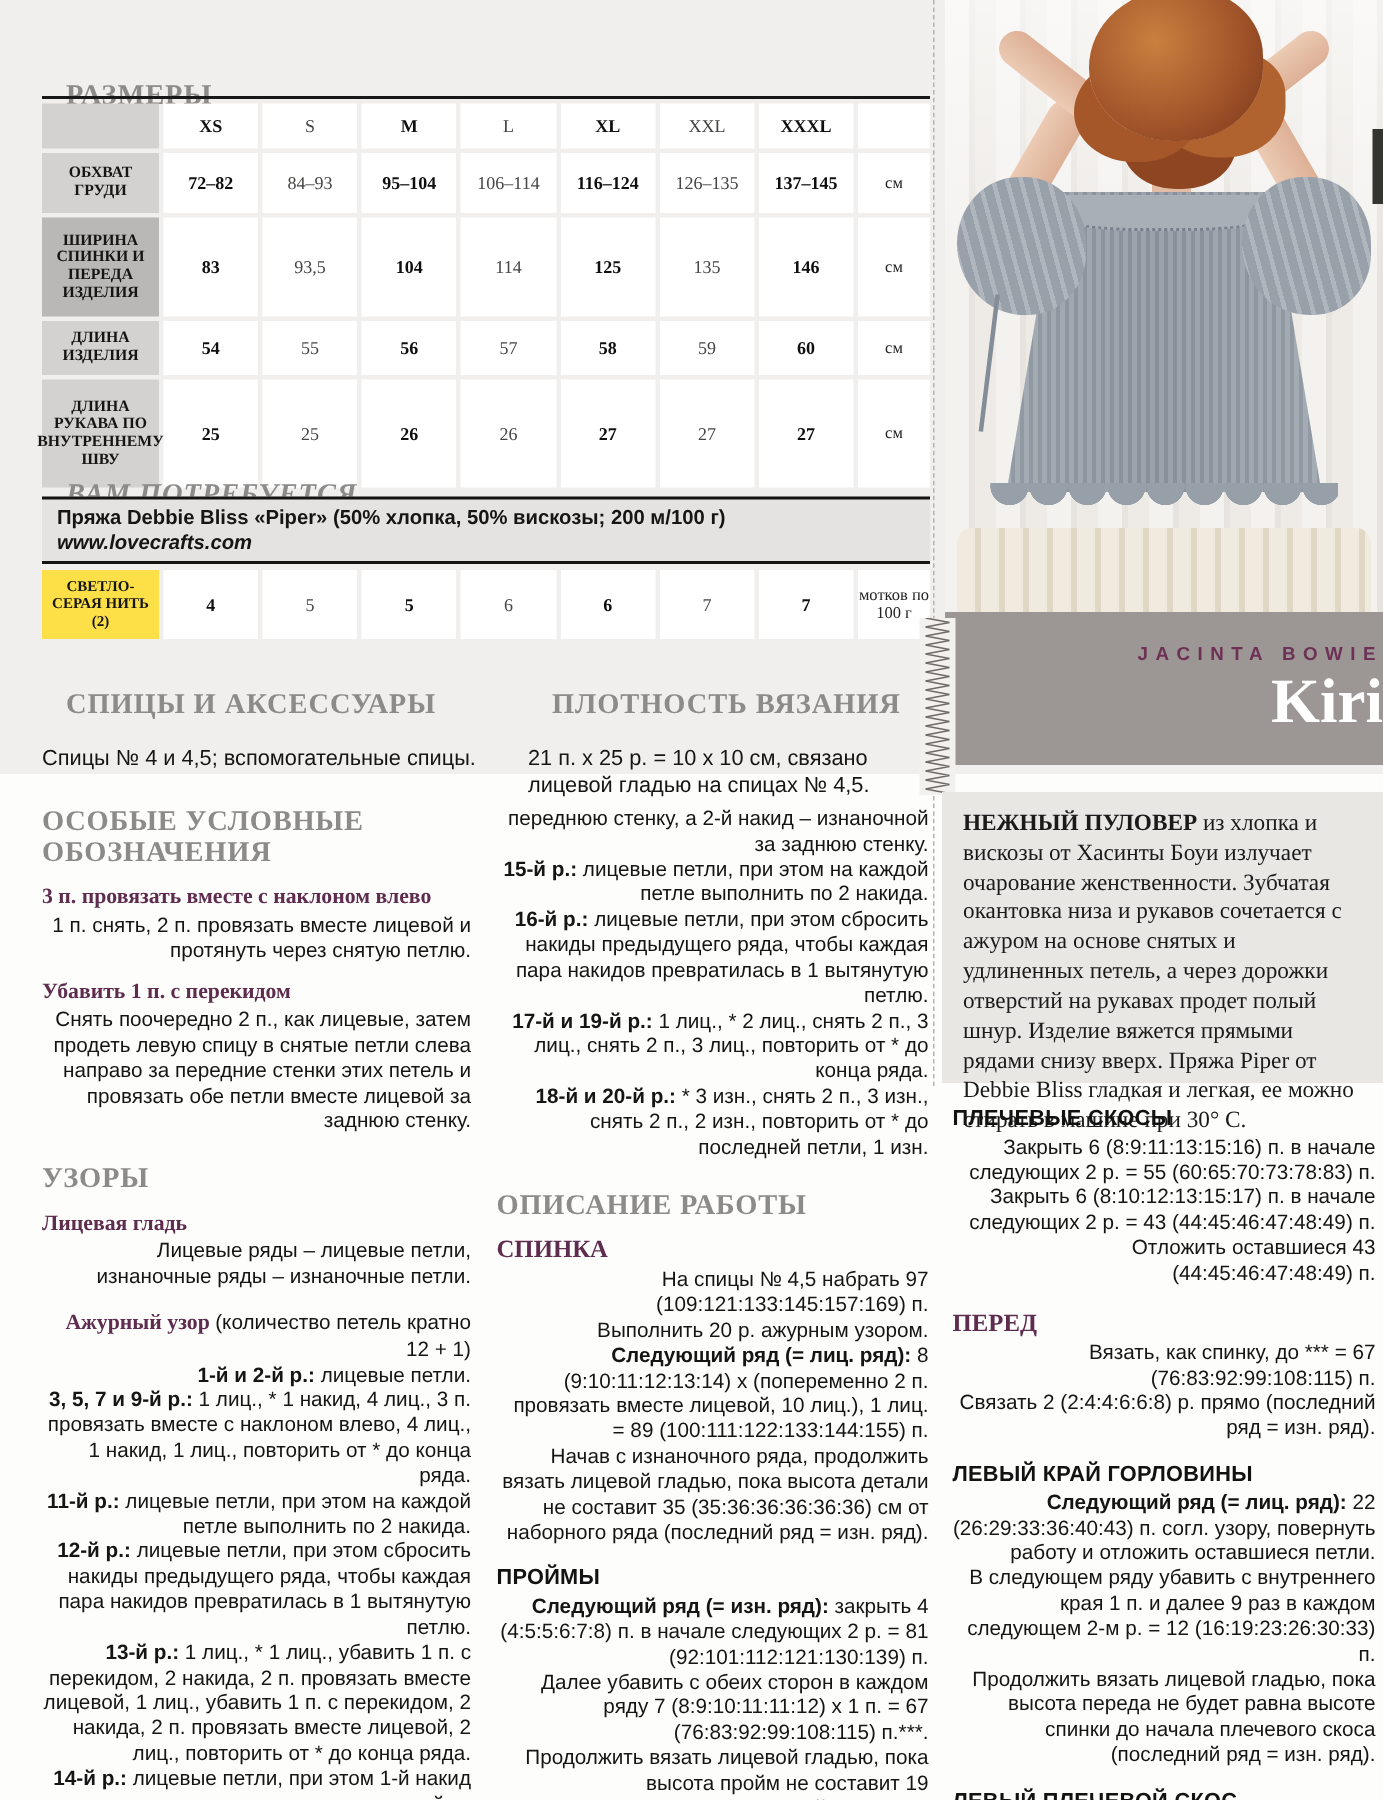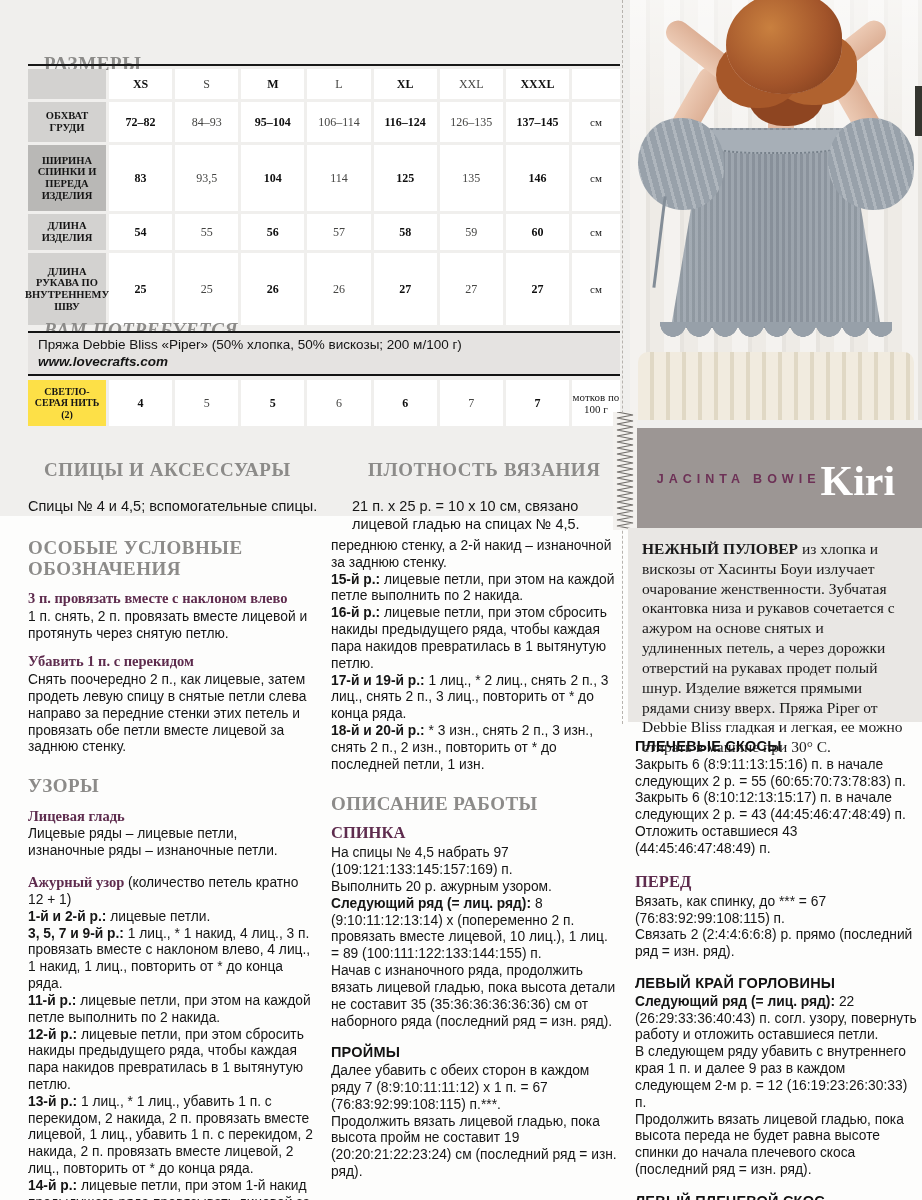--- a/index.html
+++ b/index.html
@@ -23,21 +23,21 @@
   .cell.hd,.cell.val{font-family:"Liberation Serif",serif;font-size:12px;text-align:right;}
   .cell.strong{font-weight:bold;color:#0f0f0f;}
   .cell.dim{font-weight:normal;color:#454543;}
   .cell.unit{font-family:"Liberation Serif",serif;font-size:11px;color:#222;line-height:1.1;}
   .cell.blank{background:#fff;}
   .cell.ylab{background:#fde047;font-family:"Liberation Serif",serif;font-weight:bold;
              font-size:10px;line-height:1.15;padding:1px 2px;}
   
   .yarn-bar{background:#e5e3e1;border-top:2px solid #141414;border-bottom:2px solid #141414;
             padding:4px 10px 5px;}
-  .yarn-line{font-weight:normal;font-size:13.5px;line-height:1.25;}
+  .yarn-line{font-weight:bold;font-size:13.5px;line-height:1.25;}
   .yarn-url{font-weight:bold;font-style:italic;font-size:13.5px;}
   .small-body{font-size:14.5px;line-height:1.28;margin-top:5px;}
   
   .photo{left:630px;top:0;width:292px;height:420px;overflow:hidden;
          background:repeating-linear-gradient(90deg,#f4f2ef 0 16px,#e7e4df 16px 20px,#eeebe6 20px 34px);}
   .photo::before{content:"";position:absolute;inset:0;background:linear-gradient(180deg,rgba(255,255,255,.55),rgba(255,255,255,0) 45%);}
   .ph{position:absolute;}
   .hair{left:96px;top:-8px;width:116px;height:102px;border-radius:54% 46% 50% 50%;
         background:radial-gradient(circle at 38% 35%,#c9803f,#a2542a 58%,#7c3b1c 95%);
         box-shadow:-26px 30px 0 -16px #a65729, 30px 26px 0 -15px #b0622f, 2px 52px 0 -20px #8e4521;}
@@ -60,40 +60,40 @@
   .sleeve.l{left:8px;top:118px;}
   .sleeve.r{right:8px;top:118px;}
   .cord{left:28px;top:196px;width:3px;height:92px;background:#838d97;transform:rotate(7deg);}
   .hem{left:30px;top:322px;width:232px;height:34px;
        background:radial-gradient(circle 13px at 13px 2px,#97a0a9 97%,rgba(0,0,0,0) 100%);
        background-size:26px 34px;background-repeat:repeat-x;}
   .skirt{left:8px;top:352px;width:276px;height:68px;border-radius:10px 10px 0 0;
        background:repeating-linear-gradient(90deg,#f1ebdf 0 12px,#e0d8c5 12px 16px);}
   .dark-strip{left:915px;top:86px;width:7px;height:50px;background:#34352f;}
   .stitch-line{left:622px;top:0;width:0;height:724px;border-left:1px dashed #b7b3ae;}
-  .designer-bar{left:630px;top:428px;width:292px;height:102px;background:#9c9694;
-                display:flex;flex-direction:row;align-items:center;justify-content:center;}
+  .designer-bar{left:630px;top:408px;width:292px;height:102px;background:#9c9694;
+                display:flex;flex-direction:column;align-items:flex-end;justify-content:center;}
   .designer-name{font-size:12.5px;font-weight:bold;letter-spacing:5px;color:#6d3156;}
   .pattern-name{font-family:"Liberation Serif",serif;font-size:42px;font-weight:bold;color:#ffffff;
                 line-height:1;margin-top:4px;}
   .zigzag{left:613px;top:412px;width:24px;height:118px;background:#f3f1ee;overflow:hidden;}
   .desc-box{left:628px;top:528px;width:294px;height:194px;background:#e9e7e4;
             padding:11px 14px;box-sizing:border-box;
             font-family:"Liberation Serif",serif;font-size:15.5px;line-height:1.28;color:#1a1a1a;}
   
   .col{font-size:13.8px;line-height:1.22;}
   .col > *:first-child{margin-top:0;}
   .blk-sec{font-family:"Liberation Serif",serif;font-weight:bold;color:#8c8b89;font-size:19px;
            letter-spacing:.5px;line-height:1.08;white-space:pre-line;margin:20px 0 9px;}
   .blk-sub{font-family:"Liberation Serif",serif;font-weight:bold;color:#5e2c4e;font-size:16.5px;
            margin:0 0 2px;}
   .blk-minor{font-weight:bold;color:#121212;font-size:14.5px;margin:0 0 1px;letter-spacing:.2px;}
   .blk-hp{font-family:"Liberation Serif",serif;font-weight:bold;color:#5e2c4e;font-size:14.5px;
           margin:11px 0 1px;}
-  .blk-p{margin:0;}
+  .blk-p{margin:0;text-align:right;}
   .gap{margin-top:14px;}
   .r-b{font-weight:bold;}
   .r-hp{font-family:"Liberation Serif",serif;font-weight:bold;color:#5e2c4e;font-size:14.5px;}
 </style>
 </head>
 <body>
 
 <div class="top-band"></div>
 
 <h2 class="abs h-sec" style="left:28px;top:38px;">РАЗМЕРЫ</h2>
@@ -225,20 +225,21 @@
     <p class="blk-p"><span class="r-b">16-й р.: </span><span class="r-t">лицевые петли, при этом сбросить накиды предыдущего ряда, чтобы каждая пара накидов превратилась в 1 вытянутую петлю.</span></p>
     <p class="blk-p"><span class="r-b">17-й и 19-й р.: </span><span class="r-t">1 лиц., * 2 лиц., снять 2 п., 3 лиц., снять 2 п., 3 лиц., повторить от * до конца ряда.</span></p>
     <p class="blk-p"><span class="r-b">18-й и 20-й р.: </span><span class="r-t">* 3 изн., снять 2 п., 3 изн., снять 2 п., 2 изн., повторить от * до последней петли, 1 изн.</span></p>
     <h3 class="blk-sec">ОПИСАНИЕ РАБОТЫ</h3>
     <h3 class="blk-sub">СПИНКА</h3>
     <p class="blk-p"><span class="r-t">На спицы № 4,5 набрать 97 (109:121:133:145:157:169) п.</span></p>
     <p class="blk-p"><span class="r-t">Выполнить 20 р. ажурным узором.</span></p>
     <p class="blk-p"><span class="r-b">Следующий ряд (= лиц. ряд): </span><span class="r-t">8 (9:10:11:12:13:14) x (попеременно 2 п. провязать вместе лицевой, 10 лиц.), 1 лиц. = 89 (100:111:122:133:144:155) п.</span></p>
     <p class="blk-p"><span class="r-t">Начав с изнаночного ряда, продолжить вязать лицевой гладью, пока высота детали не составит 35 (35:36:36:36:36:36) см от наборного ряда (последний ряд = изн. ряд).</span></p>
     <h3 class="blk-minor gap">ПРОЙМЫ</h3>
+    <p class="blk-p"><span class="r-b">Следующий ряд (= изн. ряд): </span><span class="r-t">закрыть 4 (4:5:5:6:7:8) п. в начале следующих 2 р. = 81 (92:101:112:121:130:139) п.</span></p>
     <p class="blk-p"><span class="r-t">Далее убавить с обеих сторон в каждом ряду 7 (8:9:10:11:11:12) x 1 п. = 67 (76:83:92:99:108:115) п.***.</span></p>
     <p class="blk-p"><span class="r-t">Продолжить вязать лицевой гладью, пока высота пройм не составит 19 (20:20:21:22:23:24) см (последний ряд = изн. ряд).</span></p>
   </div>
 <div class="abs col" id="col-right" style="left:635px;top:738px;width:282px;">
     <h3 class="blk-minor">ПЛЕЧЕВЫЕ СКОСЫ</h3>
     <p class="blk-p"><span class="r-t">Закрыть 6 (8:9:11:13:15:16) п. в начале следующих 2 р. = 55 (60:65:70:73:78:83) п.</span></p>
     <p class="blk-p"><span class="r-t">Закрыть 6 (8:10:12:13:15:17) п. в начале следующих 2 р. = 43 (44:45:46:47:48:49) п.</span></p>
     <p class="blk-p"><span class="r-t">Отложить оставшиеся 43 (44:45:46:47:48:49) п.</span></p>
     <h3 class="blk-sub gap">ПЕРЕД</h3>
     <p class="blk-p"><span class="r-t">Вязать, как спинку, до *** = 67 (76:83:92:99:108:115) п.</span></p>

